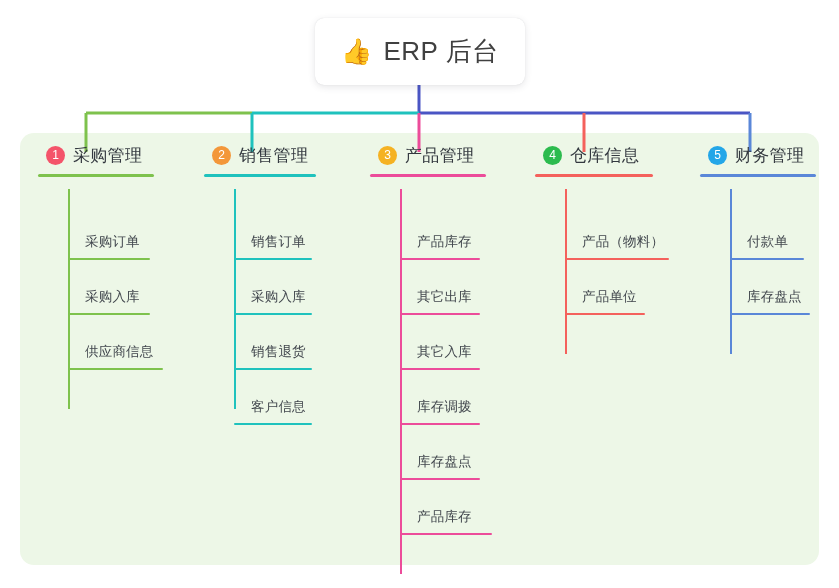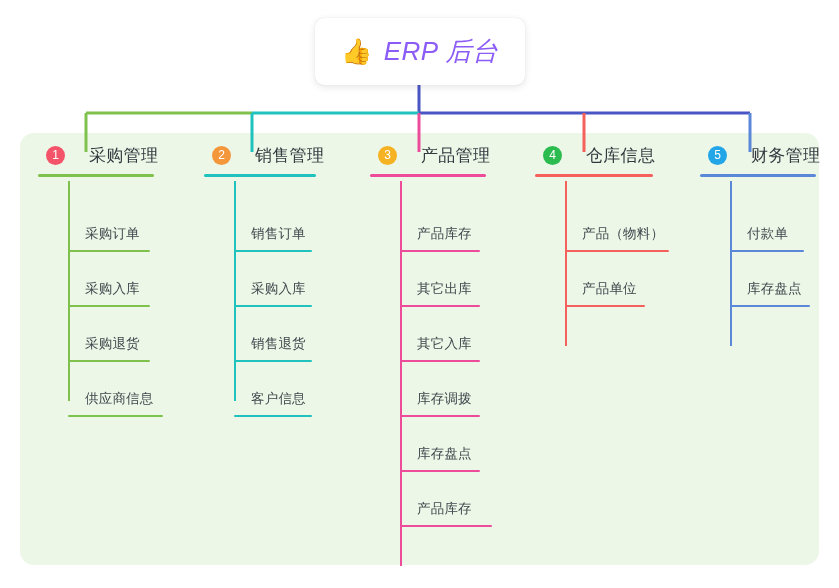--- a/index.html
+++ b/index.html
@@ -44,24 +44,23 @@
     align-items: center;
     gap: 11px;
   }
   .root-emoji {
     font-size: 25px;
     line-height: 1;
     display: inline-block;
   }
   .root-title {
     font-size: 26px;
-    color: #8b5cf6;
+    color: #404040;
     letter-spacing: 0.5px;
     white-space: nowrap;
-    font-style: italic;
   }
 
   
   #wires {
     position: absolute;
     left: 0; top: 0;
     width: 839px;
     height: 588px;
     z-index: 4;
     pointer-events: none;
@@ -101,32 +100,31 @@
     line-height: 19px;
     text-align: center;
     flex: 0 0 auto;
     font-family: "Liberation Sans", sans-serif;
   }
   .col-name {
     font-size: 17px;
     color: #33383f;
     white-space: nowrap;
     letter-spacing: 0.3px;
-    margin-left: 16px;
   }
   .head-rule {
     height: 3px;
     border-radius: 2px;
     margin-top: 7px;
   }
 
   
   .items {
     position: relative;
-    margin-top: 4px;
+    margin-top: 12px;
     padding-top: 16px;
   }
   .spine {
     position: absolute;
     left: 38px;
     top: 0;
     width: 2px;
   }
   .item {
     position: relative;
@@ -186,24 +184,20 @@
           <div class="spine" style="background: rgb(126, 194, 77); height: 220px;"></div>
           <div class="item">
             <span class="item-label">采购订单</span>
             <div class="item-rule" style="width: 82px; background: rgb(126, 194, 77);"></div>
           </div>
           <div class="item">
             <span class="item-label">采购入库</span>
             <div class="item-rule" style="width: 82px; background: rgb(126, 194, 77);"></div>
           </div>
           <div class="item">
-            <span class="item-label">采购退货</span>
-            <div class="item-rule" style="width: 82px; background: rgb(126, 194, 77);"></div>
-          </div>
-          <div class="item">
             <span class="item-label">供应商信息</span>
             <div class="item-rule" style="width: 95px; background: rgb(126, 194, 77);"></div>
           </div>
         </div>
       </div>
       <div class="col" style="left: 196px;">
         <div class="col-head">
           <span class="badge" style="background: rgb(243, 151, 58);">2</span>
           <span class="col-name">销售管理</span>
         </div>

